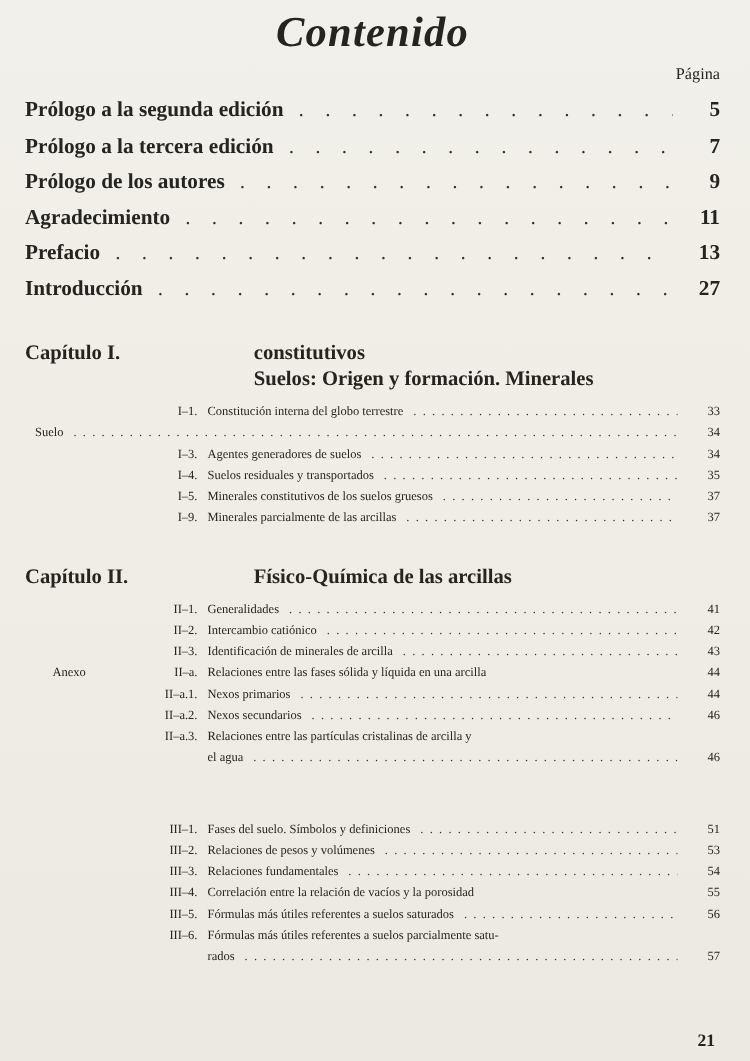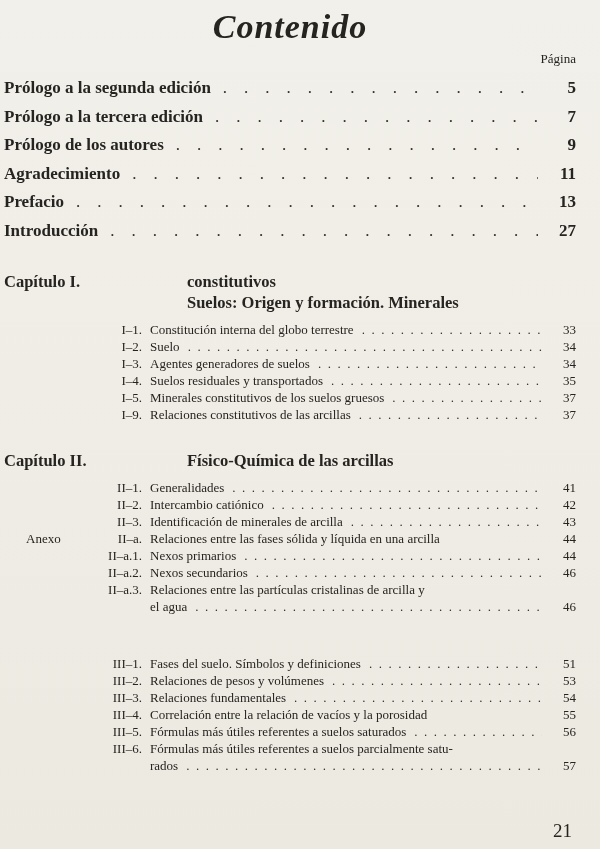--- a/index.html
+++ b/index.html
@@ -3,21 +3,21 @@
 <meta charset="utf-8">
 <style>
   * { margin: 0; padding: 0; box-sizing: border-box; }
   html, body { width: 600px; height: 849px; }
   body {
     background: linear-gradient(180deg, #f2f0ea 0%, #efece5 60%, #ece9e1 100%);
     font-family: "Liberation Serif", serif;
     color: #262420;
     overflow: hidden;
   }
-  .page { position: relative; height: 100%; padding: 6px 24px 0 4px; }
+  .page { position: relative; height: 100%; padding: 6px 24px 0 20px; }
 
   .title {
     text-align: center;
     font-size: 34px;
     line-height: 42px;
     font-weight: bold;
     font-style: italic;
     letter-spacing: 1px;
   }
   .pagina {
@@ -51,41 +51,41 @@
   .chapter-3 { margin-top: 40px; }
 
   .ch-head { display: flex; font-size: 16.5px; font-weight: bold; line-height: 21px; gap: 43px; }
   .ch-num { flex: 0 0 140px; }
   .ch-title { flex: 1; }
 
   .entries { margin-top: 8px; }
   .entry {
     display: flex;
     align-items: baseline;
-    font-size: 13px;
+    font-size: 10px;
     line-height: 17px;
   }
   .e-left {
     flex: 0 0 138px;
     position: relative;
     display: flex;
     justify-content: flex-end;
     white-space: nowrap;
   }
   .e-side { position: absolute; left: 22px; }
   .e-text { margin-left: 8px; white-space: nowrap; }
   .e-leader { flex: 1; overflow: hidden; white-space: nowrap; margin: 0 8px; color: #34312b; }
   .e-page { min-width: 26px; text-align: right; }
 
   .footer {
     position: absolute;
     right: 28px;
     bottom: 7px;
-    font-size: 19px;
-    font-weight: normal;
+    font-size: 14px;
+    font-weight: bold;
     margin-left: 42px;
   }
 </style>
 </head>
 <body>
 
 <div class="page">
 
   <h1 class="title">Contenido</h1>
 
@@ -143,24 +143,20 @@
     <span class="e-left">
       <span class="e-side"></span>
       <span class="e-num">I–1.</span>
     </span>
     <span class="e-text">Constitución interna del globo terrestre</span>
     <span class="e-leader">. . . . . . . . . . . . . . . . . . . . . . . . . . . . . . . . . . . . . . . . . . . . . . . . . . . . . . . . . . . . . . . . . . . . . . </span>
     <span class="e-page">33</span>
   </div>
 
   <div class="entry">
-    <span class="e-left">
-      <span class="e-side"></span>
-      <span class="e-num">I–2.</span>
-    </span>
     <span class="e-text">Suelo</span>
     <span class="e-leader">. . . . . . . . . . . . . . . . . . . . . . . . . . . . . . . . . . . . . . . . . . . . . . . . . . . . . . . . . . . . . . . . . . . . . . </span>
     <span class="e-page">34</span>
   </div>
 
   <div class="entry">
     <span class="e-left">
       <span class="e-side"></span>
       <span class="e-num">I–3.</span>
     </span>
@@ -187,21 +183,21 @@
     <span class="e-text">Minerales constitutivos de los suelos gruesos</span>
     <span class="e-leader">. . . . . . . . . . . . . . . . . . . . . . . . . . . . . . . . . . . . . . . . . . . . . . . . . . . . . . . . . . . . . . . . . . . . . . </span>
     <span class="e-page">37</span>
   </div>
 
   <div class="entry">
     <span class="e-left">
       <span class="e-side"></span>
       <span class="e-num">I–9.</span>
     </span>
-    <span class="e-text">Relaciones constitutivos de las arcillas</span>
+    <span class="e-text">Minerales parcialmente de las arcillas</span>
     <span class="e-leader">. . . . . . . . . . . . . . . . . . . . . . . . . . . . . . . . . . . . . . . . . . . . . . . . . . . . . . . . . . . . . . . . . . . . . . </span>
     <span class="e-page">37</span>
   </div>
 </div>
   </section>
 
   <section class="chapter chapter-2">
     <div class="ch-head">
       <span class="ch-num">Capítulo II.</span>
       <span class="ch-title">

